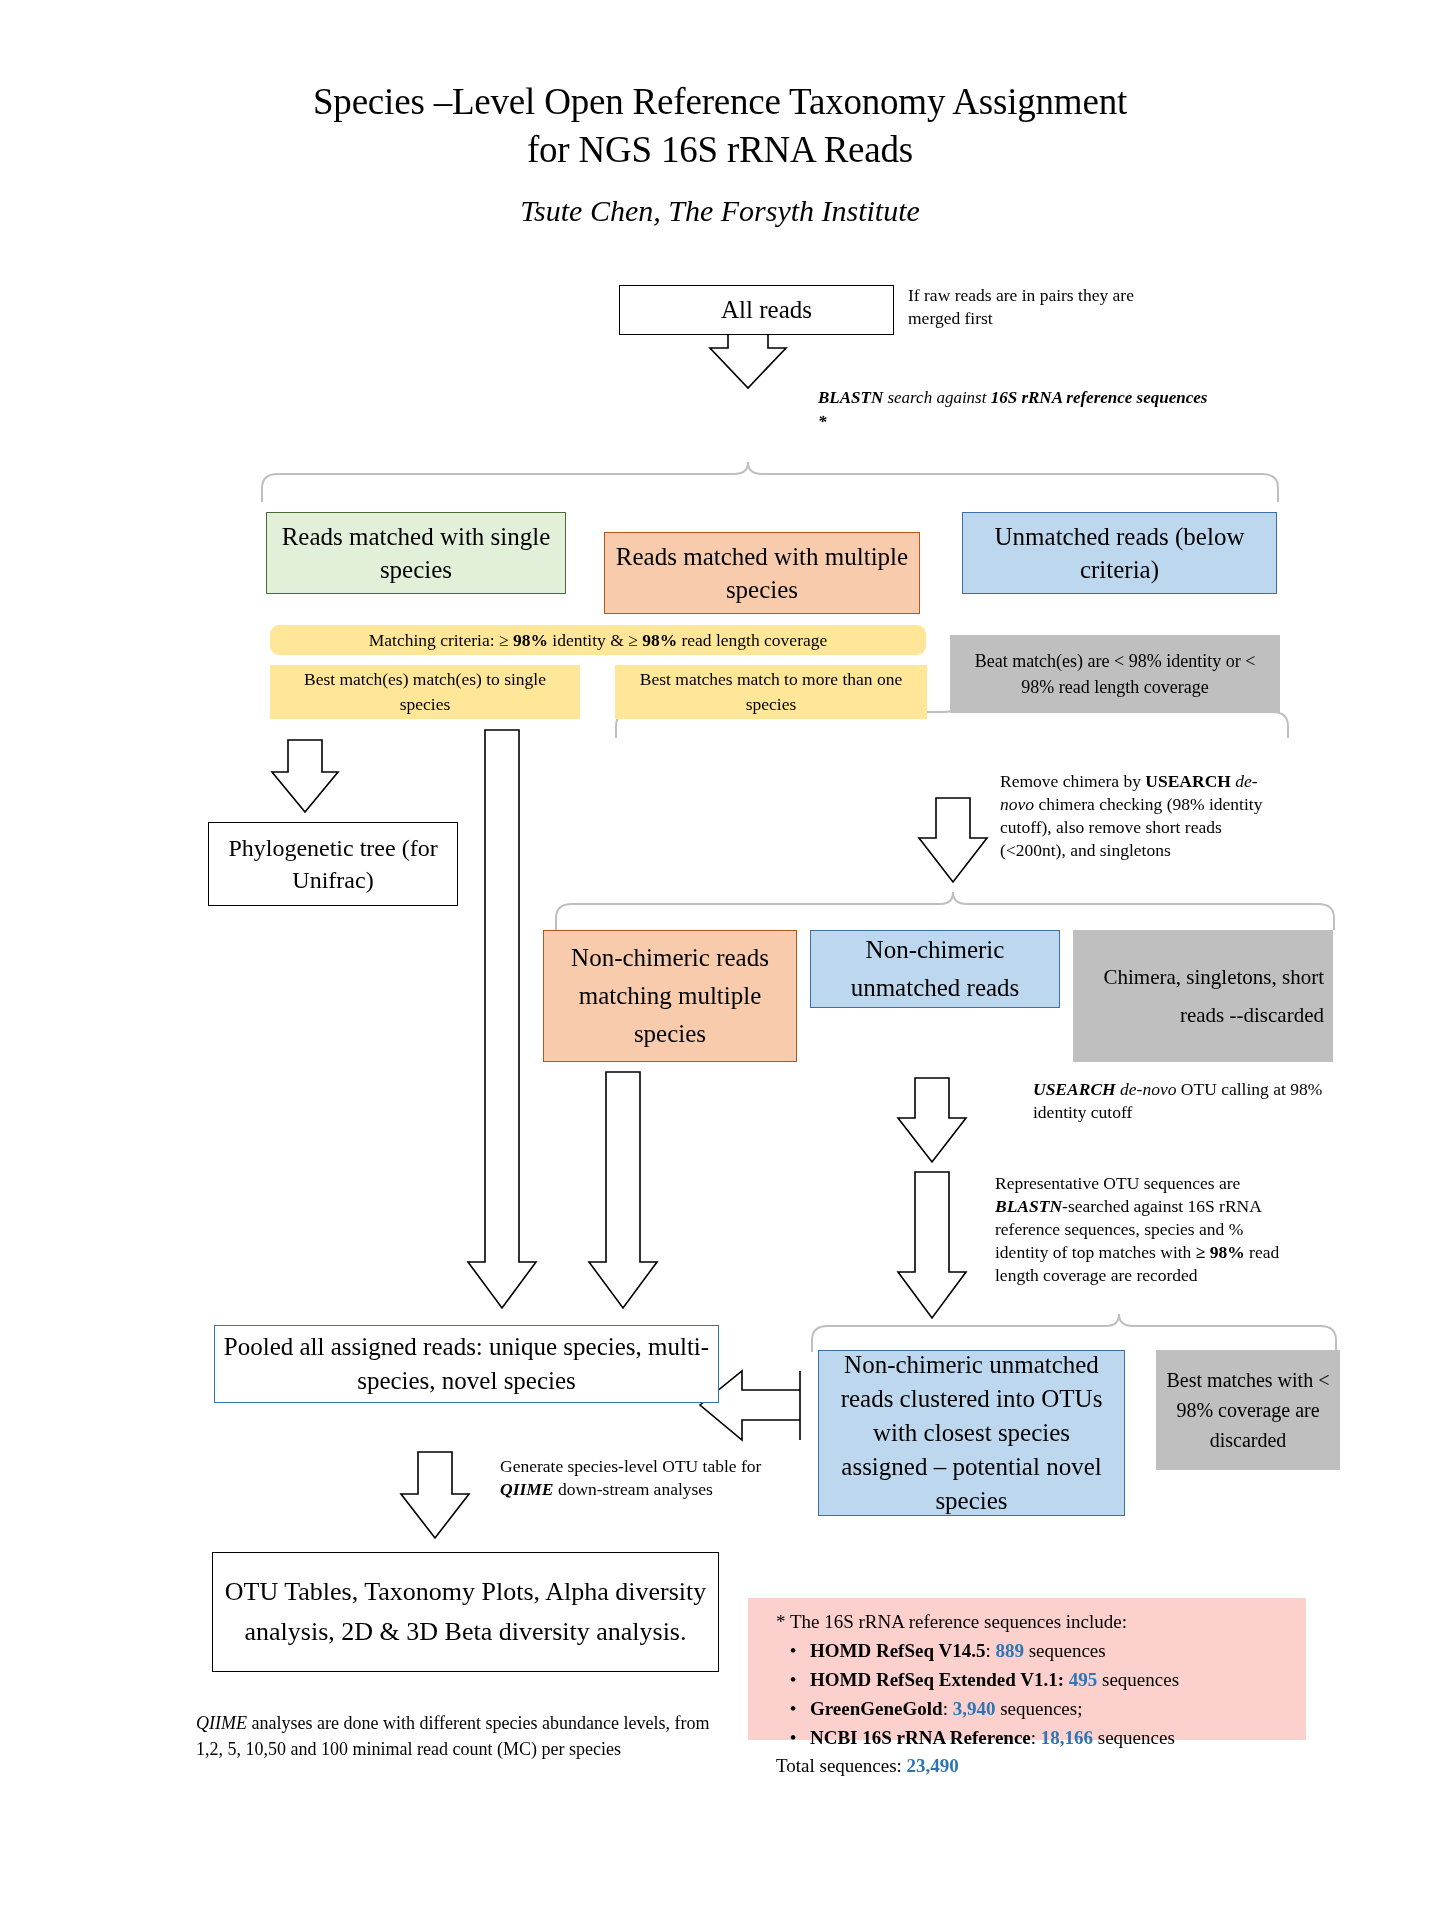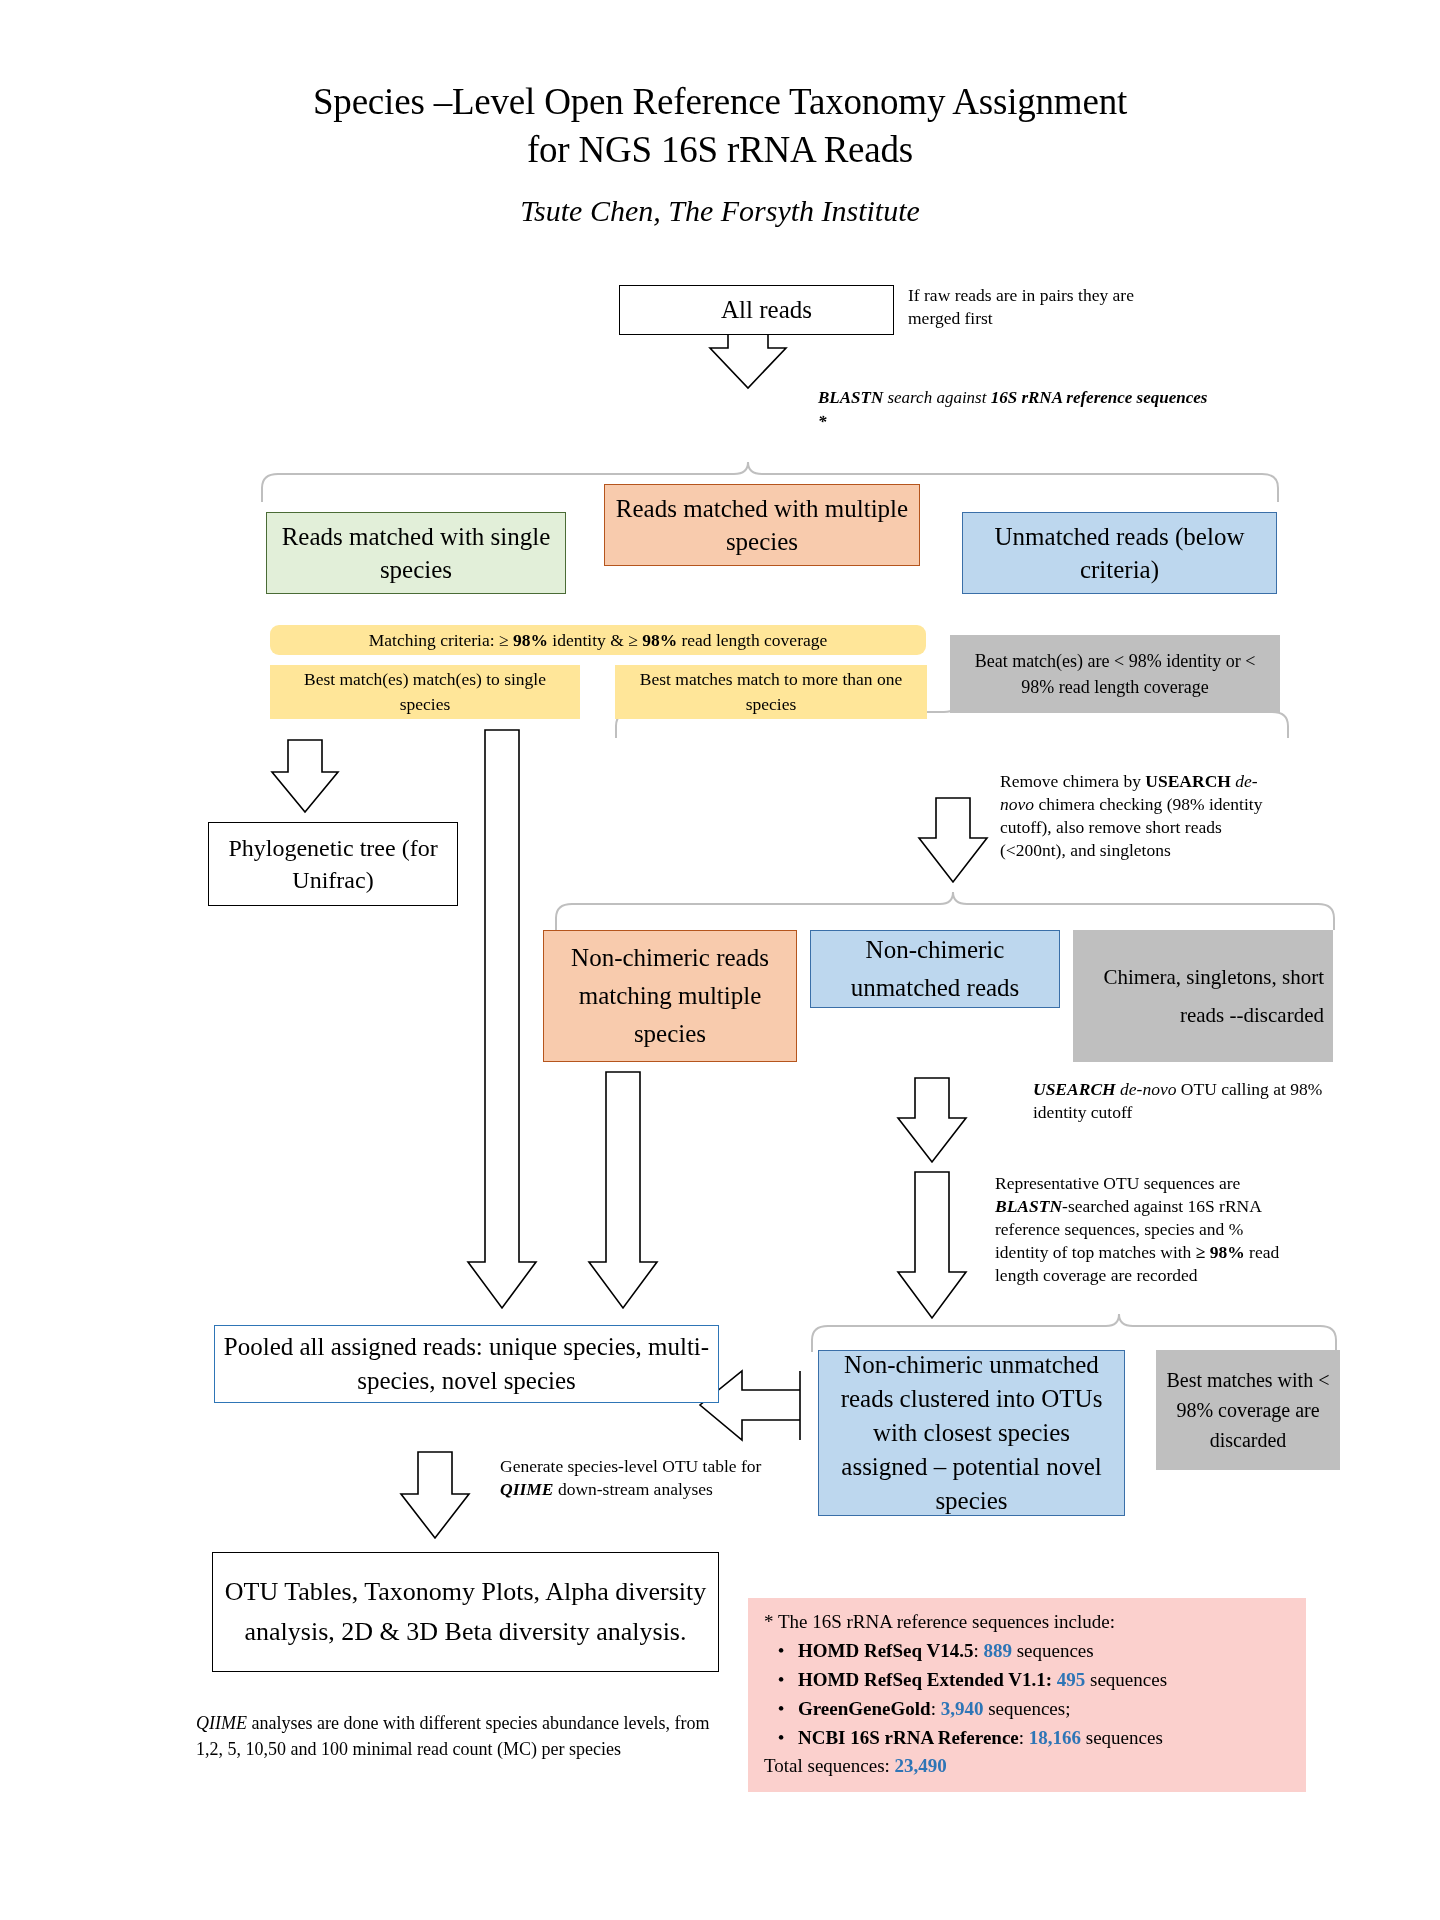--- a/index.html
+++ b/index.html
@@ -115,21 +115,21 @@
   </div>
 
   <div class="abs note-it" style="left:818px; top:386px; width:400px;">
     <span class="b">BLASTN</span><span class="i" style="font-weight:normal"> search against </span><span class="b">16S rRNA reference sequences</span><span class="b"> *</span>
   </div>
 
   <div class="abs box green" style="left:266px; top:512px; width:300px; height:82px;">
     <div class="inner" style="font-size:25px; line-height:33px;">Reads matched with single species</div>
   </div>
 
-  <div class="abs box orange" style="left:604px; top:484px; width:316px; height:82px;">
+  <div class="abs box orange" style="left:604px; top:532px; width:316px; height:82px;">
     <div class="inner" style="font-size:25px; line-height:33px;">Reads matched with multiple species</div>
   </div>
 
   <div class="abs box blue" style="left:962px; top:512px; width:315px; height:82px;">
     <div class="inner" style="font-size:25px; line-height:33px;">Unmatched reads (below criteria)</div>
   </div>
 
   <div class="abs box yellow" style="left:270px; top:625px; width:656px; height:30px;border-radius:9px;">
     <div class="inner" style="font-size:17.5px;">
       <span>Matching criteria: ≥ </span><span class="b">98%</span><span> identity &amp; ≥ </span><span class="b">98%</span><span> read length coverage</span>
@@ -193,21 +193,21 @@
   </div>
 
   <div class="abs box plain" style="left:212px; top:1552px; width:507px; height:120px;">
     <div class="inner" style="font-size:26px; line-height:40px;">OTU Tables, Taxonomy Plots, Alpha diversity analysis, 2D &amp; 3D Beta diversity analysis.</div>
   </div>
 
   <div class="abs" style="left:196px; top:1710px; width:540px; font-size:18px; line-height:26px;">
     <span class="i">QIIME</span><span> analyses are done with different species abundance levels, from 1,2, 5, 10,50 and 100 minimal read count (MC) per species</span>
   </div>
 
-  <div class="abs pink" style="left:748px; top:1598px; width:558px; height:194px; padding:10px 16px;">
+  <div class="abs pink" style="left:748px; top:1598px; width:558px; height:142px; padding:10px 28px;">
     <div style="font-size:19px; line-height:28px;">* The 16S rRNA reference sequences include:</div>
     <ul class="reflist">
       <li>
         <span class="bullet">•</span>
         <span><span class="b">HOMD RefSeq V14.5</span><span>: </span><span class="numblue">889</span><span> sequences</span></span>
       </li>
       <li>
         <span class="bullet">•</span>
         <span><span class="b">HOMD RefSeq Extended V1.1:</span><span> </span><span class="numblue">495</span><span> sequences</span></span>
       </li>

